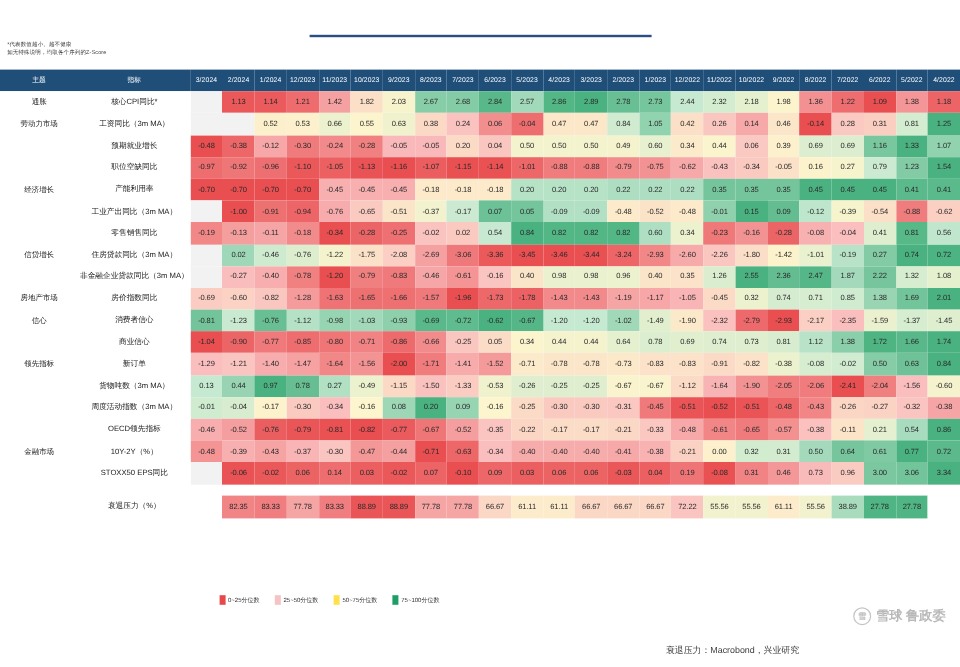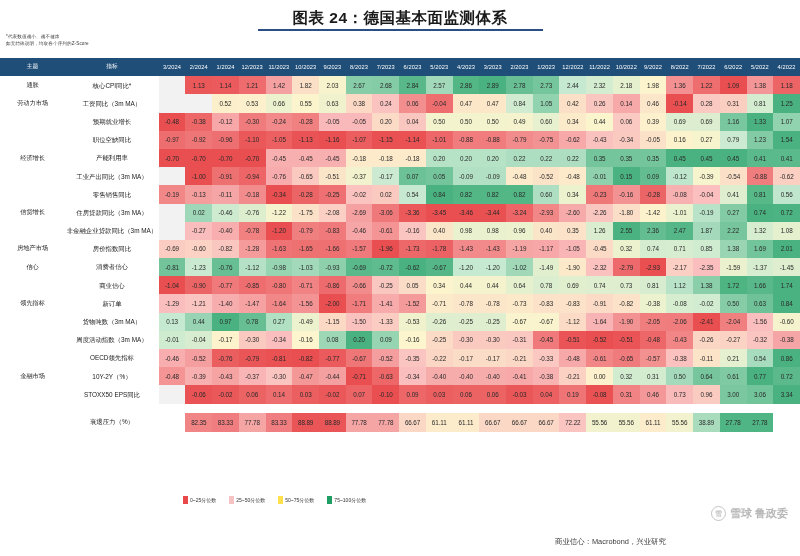--- a/index.html
+++ b/index.html
@@ -177,23 +177,20 @@
     font-size: 7px;
     color: #c4c4c4;
     font-weight: bold;
   }
 </style>
 </head>
 <body>
 
 <div class="page">
 
-  <div class="title-bar">
-    <span class="title-text">图表 24：德国基本面监测体系</span>
-  </div>
   <div class="title-rule"></div>
 
   <div class="note">*代表数值越小、越不健康
 如无特殊说明，均取各个序列的Z-Score</div>
 
   <table class="grid">
     <thead>
       <tr>
         <th class="theme-head">主题</th>
         <th class="ind-head">指标</th>
@@ -774,20 +771,20 @@
       <div class="legend-item">
         <span class="swatch" style="background: rgb(255, 225, 77);"></span>
         <span>50~75分位数</span>
       </div>
       <div class="legend-item">
         <span class="swatch" style="background: rgb(30, 158, 100);"></span>
         <span>75~100分位数</span>
       </div>
     </div>
 
-  <div class="source">商业信心：Macrobond，兴业研究</div>
+  <div class="source">衰退压力：Macrobond，兴业研究</div>
 
   <div class="watermark">
     <span class="wm-circle">雪</span>
     <span>雪球 鲁政委</span>
   </div>
 
 </div>
 
 </body></html>

